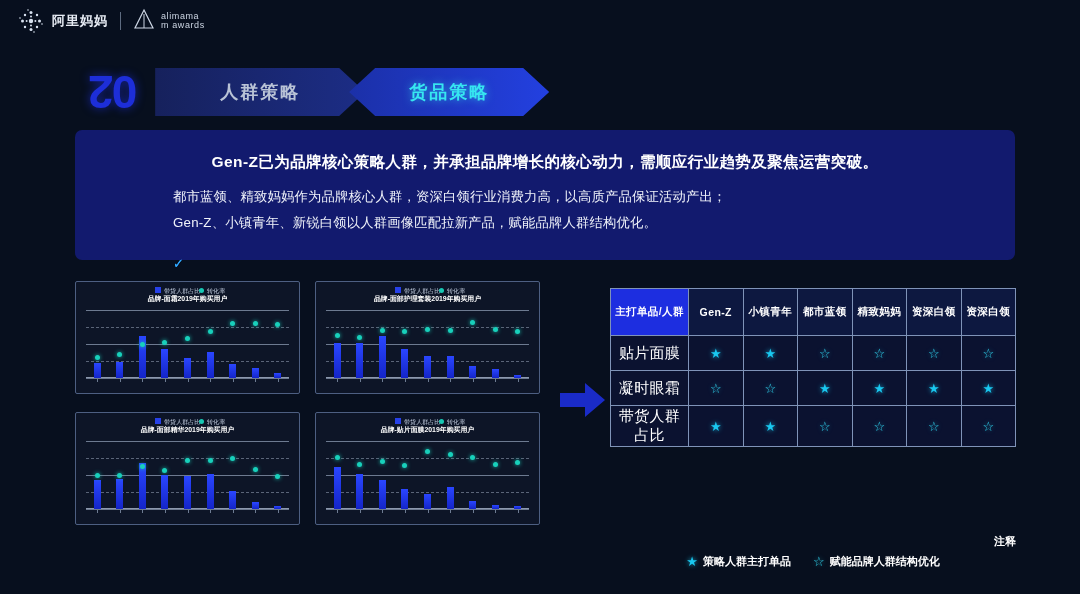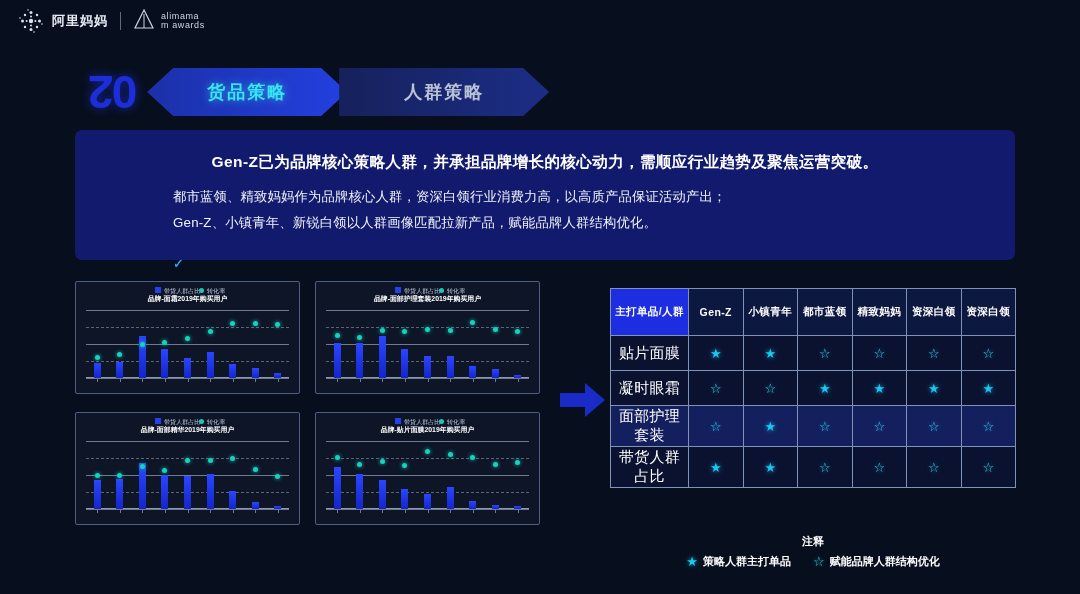--- a/index.html
+++ b/index.html
@@ -103,21 +103,21 @@
   table.matrix th{height:47px;font-weight:bold;background:#0d1840;letter-spacing:.4px;}
   table.matrix th.first{background:#1d2ee0;width:78px;}
   table.matrix td{height:35px;background:#0b1230;}
   table.matrix tr.alt td{background:#141f5e;}
   table.matrix td.lbl{font-size:15px;letter-spacing:.3px;}
   .star{font-size:13px;line-height:1;display:inline-block;}
   .star.full{color:#19c8f0;text-shadow:0 0 5px rgba(25,200,240,.75);}
   .star.empty{color:#2fd3ef;text-shadow:0 0 4px rgba(47,211,239,.55);}
 
   
-  .note{position:absolute;left:610px;top:534px;width:406px;text-align:center;}
+  .note{position:absolute;left:610px;top:534px;width:406px;text-align:right;}
   .note-t{font-size:11px;font-weight:bold;color:#ffffff;margin-bottom:5px;}
   .note-row{display:flex;justify-content:center;align-items:center;gap:22px;}
   .note-item{display:flex;align-items:center;gap:5px;}
   .note-item .ntxt{font-size:11px;color:#ffffff;font-weight:bold;}
 </style>
 </head>
 <body>
 
 <div class="brandbar">
   <div class="brand-mark">
@@ -154,25 +154,25 @@
     </span>
     <span class="awards-txt">
       <span>alimama</span>
       <span>m awards</span>
     </span>
   </div>
 </div>
 
 <div class="tabs">
   <div class="step-num">02</div>
+  <div class="chev chev-a">
+    <span>人群策略</span>
+  </div>
   <div class="chev chev-b">
     <span>货品策略</span>
-  </div>
-  <div class="chev chev-a">
-    <span>人群策略</span>
   </div>
 </div>
 
 <div class="infobox">
   <h2>Gen-Z已为品牌核心策略人群，并承担品牌增长的核心动力，需顺应行业趋势及聚焦运营突破。</h2>
   <div class="bullet">
     <span class="tick">✓</span>
     <span class="btxt">都市蓝领、精致妈妈作为品牌核心人群，资深白领行业消费力高，以高质产品保证活动产出；</span>
   </div>
   <div class="bullet">
@@ -407,29 +407,20 @@
         </tr>
         <tr>
           <td class="lbl">凝时眼霜</td>
           <td><span class="star empty">☆</span></td>
           <td><span class="star empty">☆</span></td>
           <td><span class="star full">★</span></td>
           <td><span class="star full">★</span></td>
           <td><span class="star full">★</span></td>
           <td><span class="star full">★</span></td>
         </tr>
-        <tr class="alt">
-          <td class="lbl">面部护理套装</td>
-          <td><span class="star empty">☆</span></td>
-          <td><span class="star full">★</span></td>
-          <td><span class="star empty">☆</span></td>
-          <td><span class="star empty">☆</span></td>
-          <td><span class="star empty">☆</span></td>
-          <td><span class="star empty">☆</span></td>
-        </tr>
         <tr>
           <td class="lbl">带货人群占比</td>
           <td><span class="star full">★</span></td>
           <td><span class="star full">★</span></td>
           <td><span class="star empty">☆</span></td>
           <td><span class="star empty">☆</span></td>
           <td><span class="star empty">☆</span></td>
           <td><span class="star empty">☆</span></td>
         </tr>
       </tbody>

